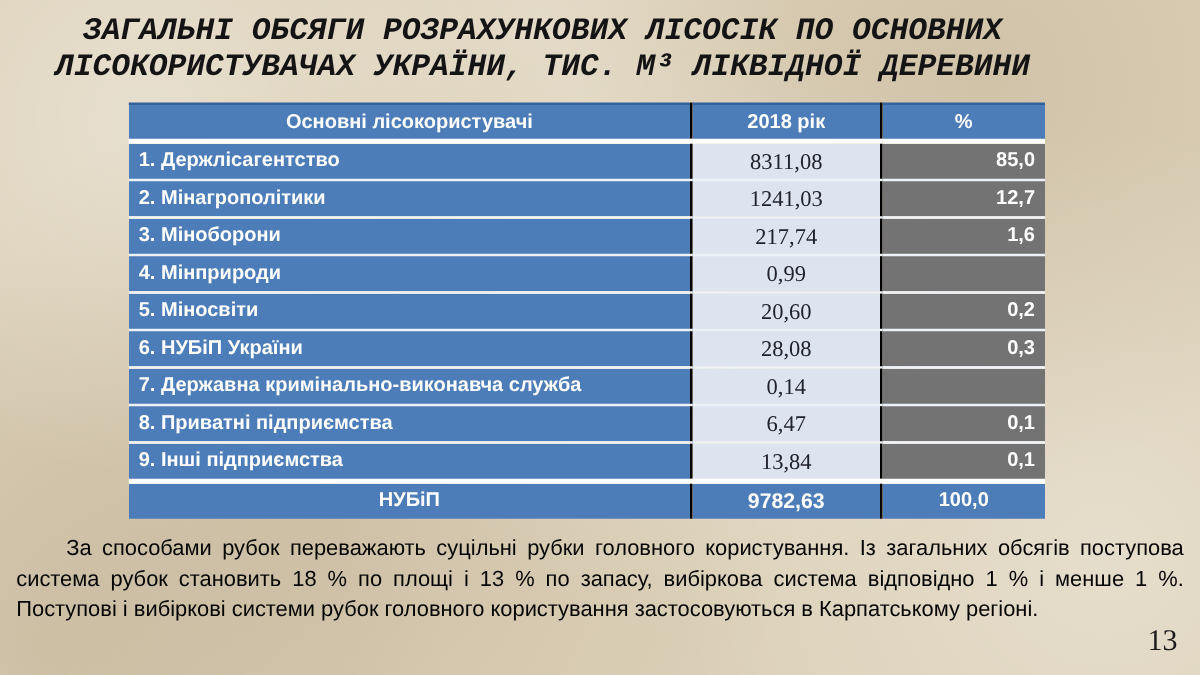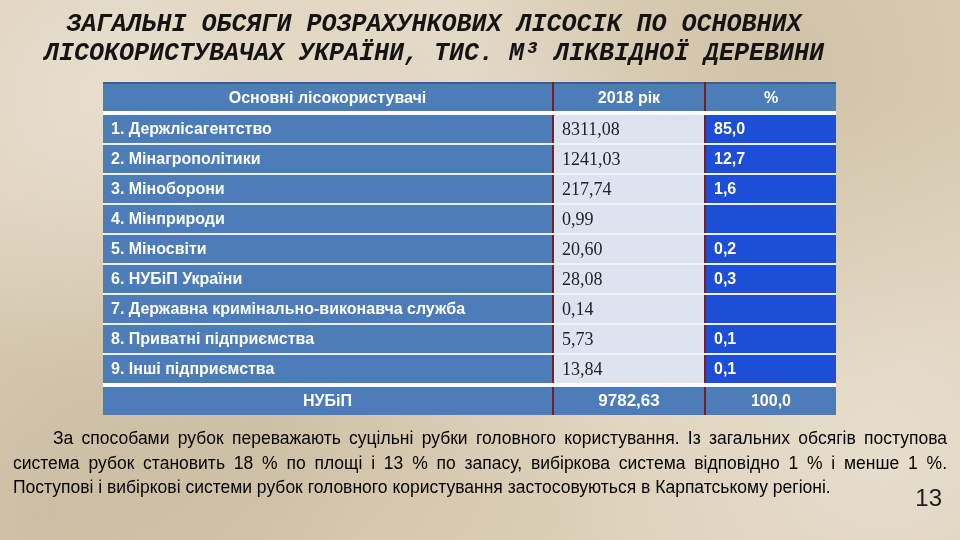--- a/index.html
+++ b/index.html
@@ -46,21 +46,21 @@
     width: 733px;
     border-collapse: collapse;
     table-layout: fixed;
     border-top: 2px solid #33619c;
   }
   .data-table col.c1 { width: 450px; }
   .data-table col.c2 { width: 152px; }
   .data-table col.c3 { width: 131px; }
 
   .data-table th, .data-table td {
-    border-right: 2px solid #7f1d1d;
+    border-right: 2px solid #000000;
     border-bottom: 2px solid #edf1f8;
     padding: 0 8px;
     vertical-align: middle;
     overflow: hidden;
     white-space: nowrap;
   }
   .data-table th:last-child, .data-table td:last-child { border-right: none; }
 
   .data-table thead th {
     height: 27px;
@@ -81,27 +81,28 @@
     font-size: 16px;
     text-align: left;
     margin-top: 37px;
   }
   td.cell-value {
     background: #dde3ef;
     color: #20222c;
     font-family: "Liberation Serif", serif;
     font-size: 18px;
     font-weight: normal;
+    text-align: center;
   }
   td.cell-percent {
-    background: #1d4ed8;
+    background: #737373;
     color: #ffffff;
     font-weight: bold;
     font-size: 16px;
-    text-align: left;
+    text-align: right;
   }
 
   tr.total-row td {
     border-top: 4px solid #ffffff;
     border-bottom: none;
     background: #4d7db9;
     color: #ffffff;
     font-weight: bold;
     text-align: center;
   }
@@ -118,22 +119,22 @@
     text-align: justify;
     text-indent: 40px;
     font-size: 17.5px;
     line-height: 24.5px;
     color: #050505;
   }
 
   .page-number {
     position: absolute;
     right: 18px;
-    top: 484px;
-    font-family: Liberation Sans, sans-serif;
+    top: 500px;
+    font-family: Liberation Serif, serif;
     font-size: 24px;
     color: #1c1c1c;
   }
 </style>
 </head>
 <body>
 
 <div class="slide-title">
   <span>ЗАГАЛЬНІ ОБСЯГИ РОЗРАХУНКОВИХ ЛІСОСІК ПО ОСНОВНИХ</span><br>
   <span>ЛІСОКОРИСТУВАЧАХ УКРАЇНИ, ТИС. М³ ЛІКВІДНОЇ ДЕРЕВИНИ</span>
@@ -183,21 +184,21 @@
       <td class="cell-value">28,08</td>
       <td class="cell-percent">0,3</td>
     </tr>
     <tr>
       <td class="cell-name">7. Державна кримінально-виконавча служба</td>
       <td class="cell-value">0,14</td>
       <td class="cell-percent"></td>
     </tr>
     <tr>
       <td class="cell-name">8. Приватні підприємства</td>
-      <td class="cell-value">5,73</td>
+      <td class="cell-value">6,47</td>
       <td class="cell-percent">0,1</td>
     </tr>
     <tr>
       <td class="cell-name">9. Інші підприємства</td>
       <td class="cell-value">13,84</td>
       <td class="cell-percent">0,1</td>
     </tr>
     <tr class="total-row">
       <td class="cell-name">НУБіП</td>
       <td class="cell-value">9782,63</td>

